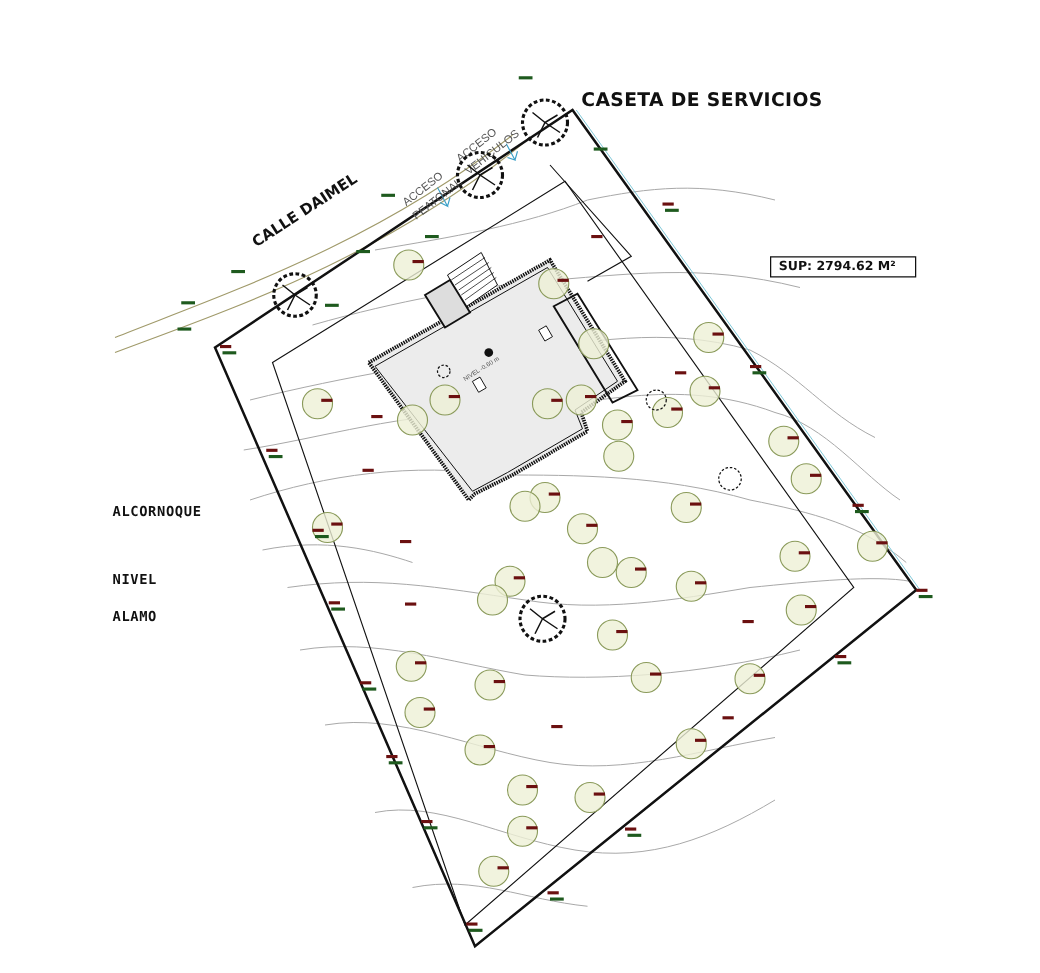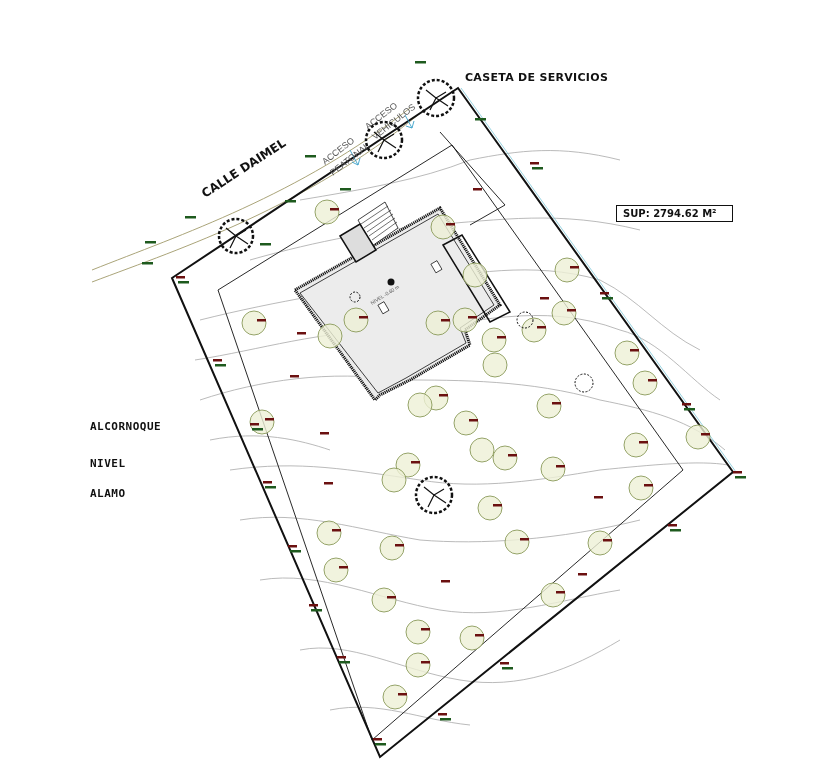--- a/index.html
+++ b/index.html
@@ -2,21 +2,21 @@
 <html><head>
   <meta charset="utf-8">
   <style>
     html, body { margin: 0; padding: 0; background: #ffffff; }
     body { width: 832px; height: 778px; overflow: hidden; position: relative; font-family: "DejaVu Sans", sans-serif; }
     #plan { position: absolute; left: 0; top: 0; width: 832px; height: 778px; }
     .lbl-bold { font-family: "DejaVu Sans", sans-serif; font-weight: bold; fill: #111; }
     .lbl-thin { font-family: "Liberation Sans", sans-serif; fill: #555; }
     .legend { position: absolute; left: 90px; font-family: "DejaVu Sans Mono", monospace; font-weight: bold; font-size: 11px; color: #111; letter-spacing: 0.5px; }
     .sup-box { position: absolute; left: 616px; top: 205px; width: 117px; height: 17px; border: 1.3px solid #111; box-sizing: border-box; font-family: "DejaVu Sans", sans-serif; font-weight: bold; font-size: 10px; line-height: 15px; padding-left: 6px; color: #111; background: #fff; }
-    .caseta { position: absolute; left: 465px; top: 71px; font-family: "DejaVu Sans", sans-serif; font-weight: bold; font-size: 11px; color: #111; letter-spacing: 0.3px; }
+    .caseta { position: absolute; left: 465px; top: 71px; font-family: "DejaVu Sans", sans-serif; font-weight: bold; font-size: 15px; color: #111; letter-spacing: 0.3px; }
   </style>
 </head>
 <body>
 
 <svg id="plan" viewBox="0 0 832 778" xmlns="http://www.w3.org/2000/svg">
 
   <g>
     <path d="M92,270 C180,235 300,195 410,108" fill="none" stroke="#a09a6a" stroke-width="0.9"></path>
     <path d="M92,282 C185,247 305,207 418,115" fill="none" stroke="#a09a6a" stroke-width="0.9"></path>
   </g>
@@ -221,15 +221,15 @@
   <g fill="none" stroke="#111" stroke-width="1" stroke-dasharray="2,1.5">
     <circle cx="525" cy="320" r="8"></circle>
     <circle cx="584" cy="383" r="9"></circle>
     <circle cx="355" cy="297" r="5"></circle>
   </g>
 </svg>
 
 <div class="caseta">CASETA DE SERVICIOS</div>
 <div class="sup-box">SUP: 2794.62 M²</div>
 
-<div class="legend" style="top:420px;">ALCORNOQUE</div>
+<div class="legend" style="top:403px;">ALCORNOQUE</div>
 <div class="legend" style="top:457px;">NIVEL</div>
 <div class="legend" style="top:487px;">ALAMO</div>
 
 </body></html>

